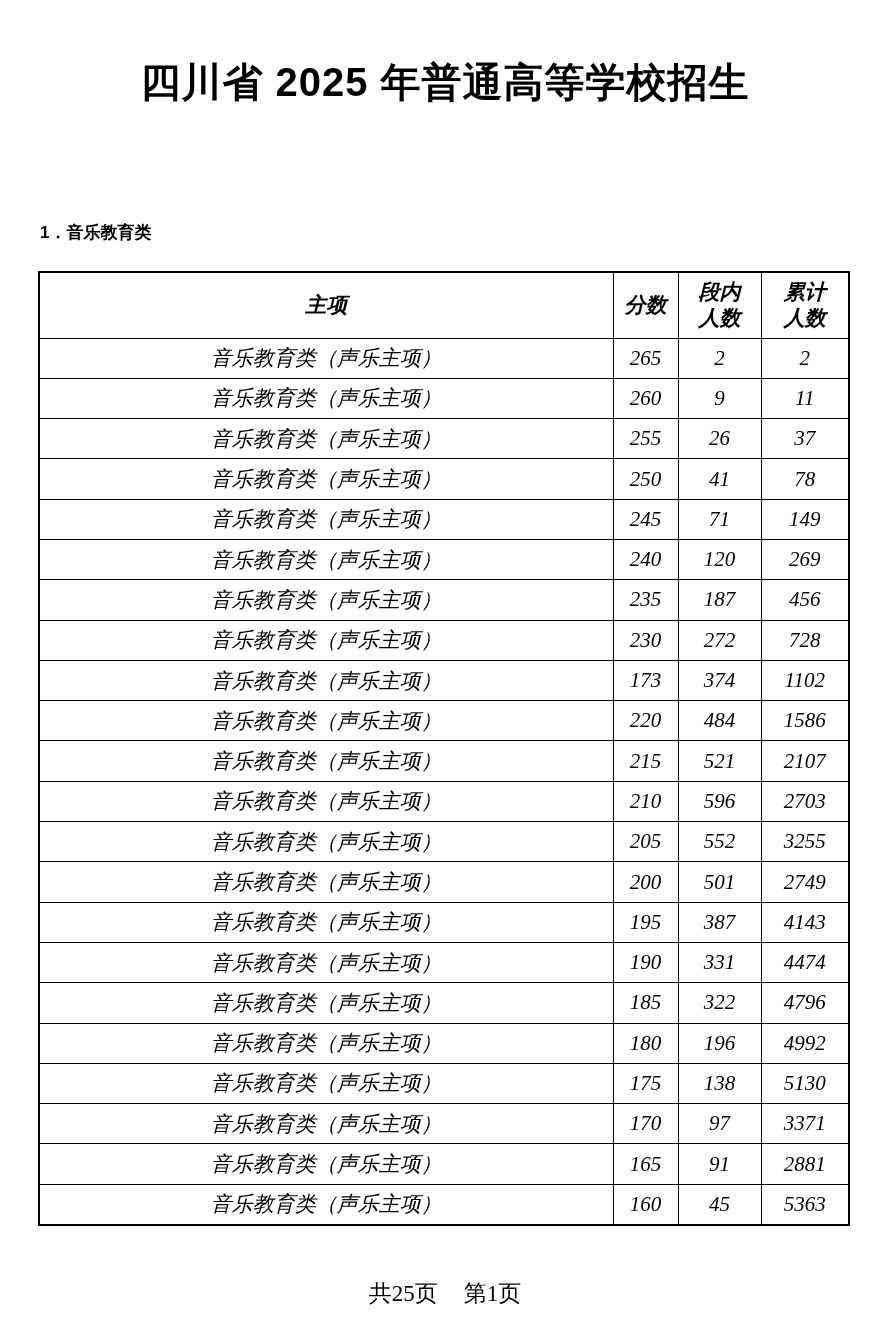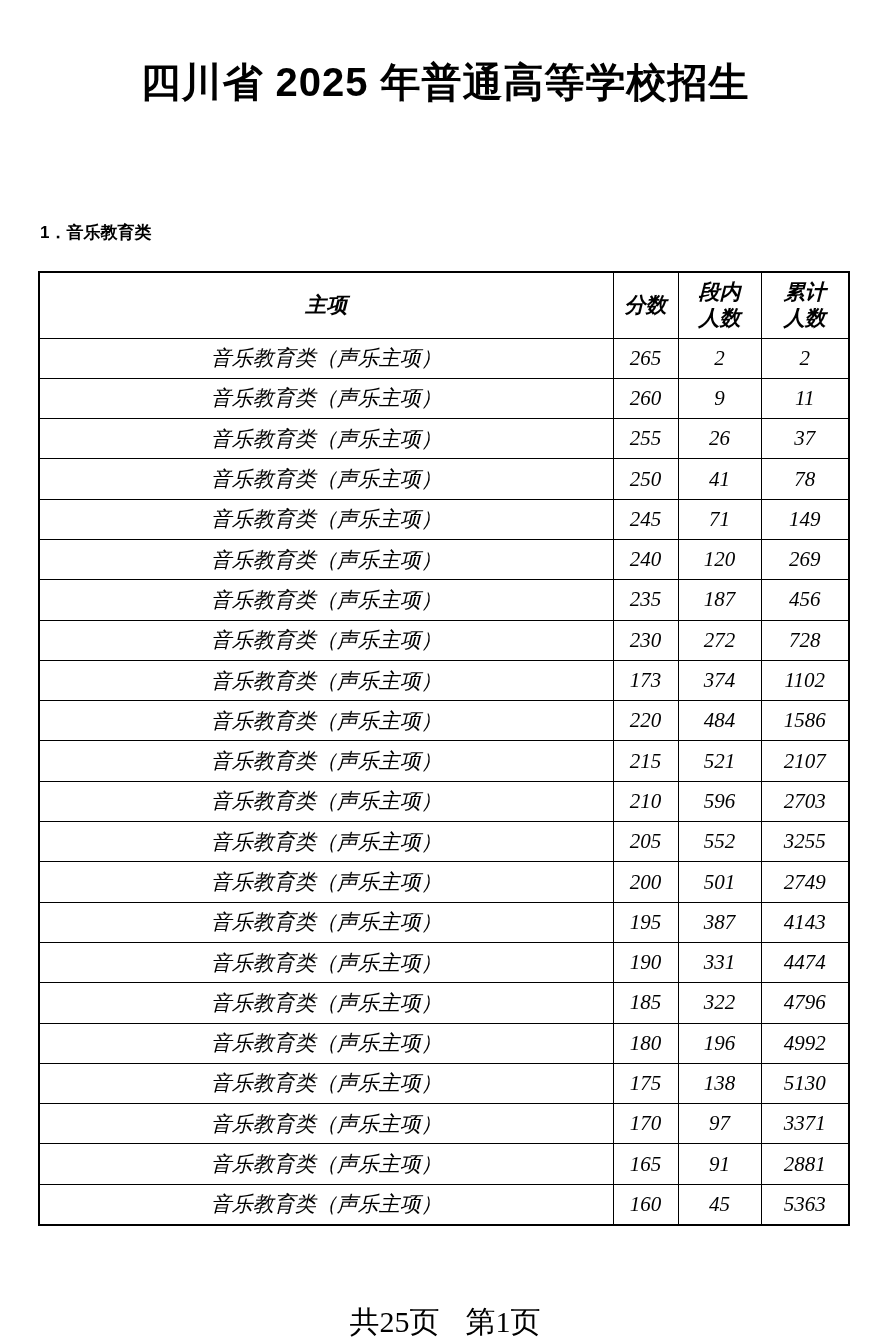--- a/index.html
+++ b/index.html
@@ -74,23 +74,22 @@
   .col-score     { width: 65px; }
   .col-segment   { width: 83px; }
   .col-cumulative{ width: 88px; }
   .page-footer {
     position: absolute;
     top: 1278px;
     left: 0;
     width: 890px;
     text-align: center;
     font-family: "Liberation Serif", serif;
-    font-size: 30px;
+    font-size: 23px;
     white-space: nowrap;
-    margin-top: 24px;
   }
   .page-footer .gap {
     display: inline-block;
     width: 26px;
   }
 </style>
 </head>
 <body>
 
 <div class="title-block">

